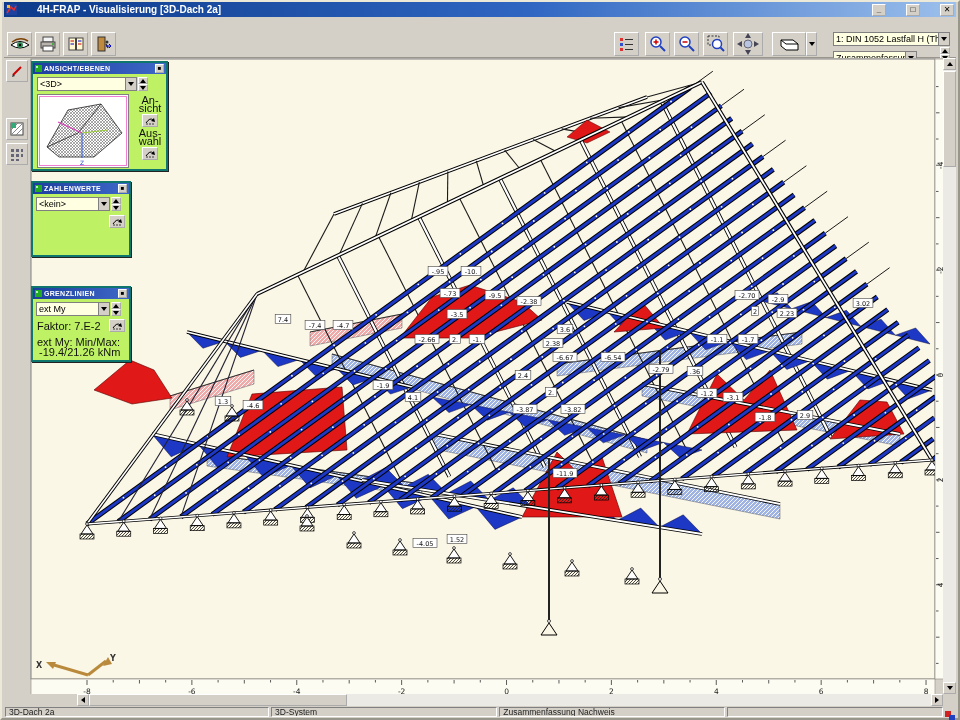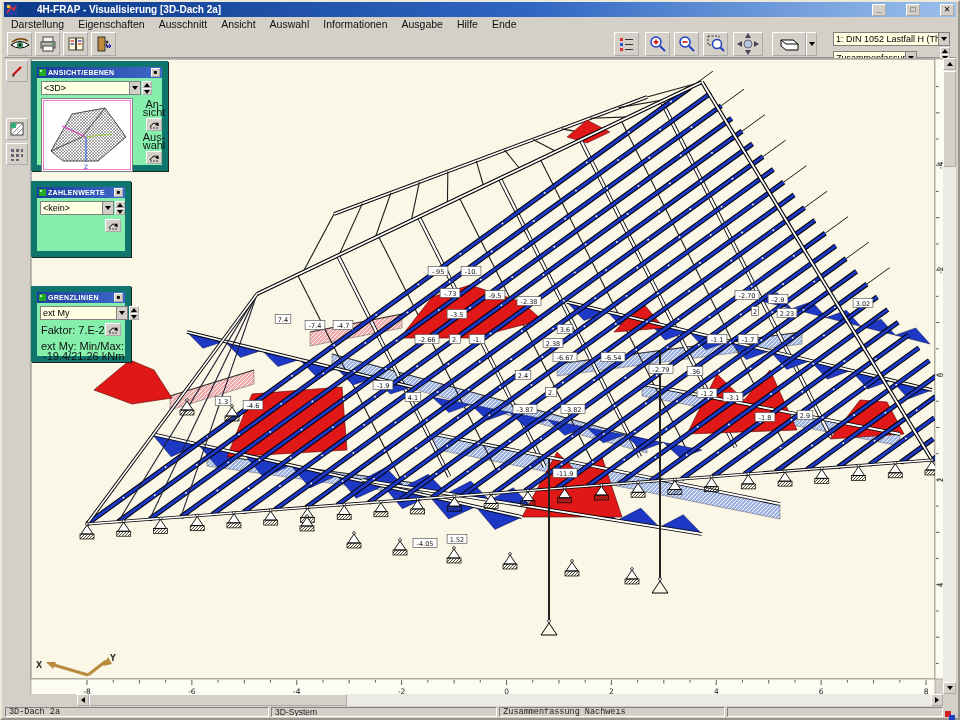--- a/index.html
+++ b/index.html
@@ -17,21 +17,21 @@
 .combo .carrow{width:11px;background:#D4D0C8;border-left:1px solid #808080;display:flex;align-items:center;justify-content:center}
 .spin{position:absolute;width:10px;display:flex;flex-direction:column}
 .spin .sb{height:50%;background:#D4D0C8;border:1px outset #fff;display:flex;align-items:center;justify-content:center}
 .tri-up{width:0;height:0;border-left:3px solid transparent;border-right:3px solid transparent;border-bottom:4px solid #000}
 .tri-down{width:0;height:0;border-left:3px solid transparent;border-right:3px solid transparent;border-top:4px solid #000}
 .tri-left{width:0;height:0;border-top:3px solid transparent;border-bottom:3px solid transparent;border-right:4px solid #000}
 .tri-right{width:0;height:0;border-top:3px solid transparent;border-bottom:3px solid transparent;border-left:4px solid #000}
 .leftstrip{position:absolute;left:2px;top:57px;width:25px;bottom:24px;background:#D4D0C8}
 .lsb{position:absolute;left:2px;width:22px;height:22px;background:#D4D0C8;border:1px outset #fff;display:flex;align-items:center;justify-content:center}
 .canvas{position:absolute;left:27px;top:56px;width:919px;height:640px}
-.panel{position:absolute;background:#86efac;border:6px solid #0f766e;box-shadow:1px 1px 0 #222}
+.panel{position:absolute;background:#bef264;border:2px solid #0f766e;box-shadow:1px 1px 0 #222}
 .ptitle{height:11px;background:linear-gradient(90deg,#1D3E9E,#3E68C8);display:flex;align-items:center;padding:0 2px;gap:2px}
 .ptitle span{color:#fff;font-size:7px;font-weight:bold;letter-spacing:.3px;flex:1}
 .pclose{width:9px;height:9px;background:#D4D0C8;border:1px outset #fff;font-size:6px;line-height:7px;text-align:center;color:#000}
 .pbtn{width:16px;height:13px;background:#D4D0C8;border:1px outset #fff;display:flex;align-items:center;justify-content:center}
 .plabel{font-size:11px;color:#111;line-height:8px}
 .vscroll{position:absolute;right:2px;top:56px;width:13px;bottom:24px;background:#ECEAE4}
 .hscrollrow{position:absolute;left:2px;right:2px;bottom:12px;height:12px;background:#D4D0C8;display:flex}
 .hfill{width:73px;background:#D4D0C8}
 .hscroll{flex:1;background:#ECEAE4;display:flex}
 .sbtn{width:12px;height:100%;background:#D4D0C8;border:1px outset #fff;display:flex;align-items:center;justify-content:center}
@@ -54,31 +54,20 @@
         <path d="M1,9 L5,3 L8,6 L10,2" stroke="#E03030" stroke-width="1.5" fill="none"></path>
         <rect x="1" y="1" width="3" height="3" fill="#F0C030"></rect>
       </svg>
     <span>4H-FRAP - Visualisierung [3D-Dach 2a]</span>
     <span class="tspacer"></span>
     <div class="tbtn">_</div>
     <div class="tbtn">□</div>
     <div class="tbtn">✕</div>
   </div>
 
-  <div class="menubar" id="menubar">
-      <div class="mi">Darstellung</div>
-      <div class="mi">Eigenschaften</div>
-      <div class="mi">Ausschnitt</div>
-      <div class="mi">Ansicht</div>
-      <div class="mi">Auswahl</div>
-      <div class="mi">Informationen</div>
-      <div class="mi">Ausgabe</div>
-      <div class="mi">Hilfe</div>
-      <div class="mi">Ende</div>
-    </div>
 
   <div class="toolbar">
     <div class="tb" style="left:3px">
       <svg width="20" height="14">
           <path d="M1,8 Q10,1 19,8 Q10,14 1,8 Z" fill="#fff" stroke="#000" stroke-width="1"></path>
           <circle cx="10" cy="8" r="3" fill="#2E8B57"></circle>
           <circle cx="10" cy="8" r="1.2" fill="#000"></circle>
           <path d="M2,5 Q10,-1 18,4" fill="none" stroke="#7B3F00" stroke-width="1.5"></path>
         </svg>
     </div>
@@ -969,21 +958,21 @@
     <div class="panel" style="left:2px;top:228px;width:100px;height:76px">
       <div class="ptitle">
         <svg width="7" height="7">
             <rect width="7" height="7" fill="#2A2"></rect>
             <rect x="1" y="1" width="2" height="2" fill="#AFA"></rect>
           </svg>
         <span>GRENZLINIEN</span>
         <div class="pclose">■</div>
       </div>
       <div style="position:absolute;left:3px;top:14px;display:flex">
-        <div class="combo" style="position:relative;width:88px">
+        <div class="combo" style="position:relative;width:74px">
           <span class="cfield">ext My</span>
           <span class="carrow">
               <span class="tri-down"></span>
             </span>
         </div>
         <div class="spin" style="position:relative;height:14px;margin-left:1px">
           <span class="sb">
               <span class="tri-up"></span>
             </span>
             <span class="sb">
@@ -1025,23 +1014,23 @@
       <div class="thumbh"></div>
       <div style="flex:1"></div>
       <div class="sbtn">
           <span class="tri-right"></span>
         </div>
     </div>
     <div class="corner"></div>
   </div>
 
   <div class="statusbar" id="statusbar">
-      <div class="sfield" style="width: 272px; font-family: Liberation Mono, monospace;">3D-Dach 2a</div>
+      <div class="sfield" style="width: 272px;">3D-Dach 2a</div>
       <div class="sfield" style="width: 233px;">3D-System</div>
-      <div class="sfield" style="width: 233px; font-family: Liberation Mono, monospace;">Zusammenfassung Nachweis</div>
+      <div class="sfield" style="width: 233px;">Zusammenfassung Nachweis</div>
       <div class="sfield" style="width: 222px;"></div>
       <div><svg width="10" height="10">
           <rect x="0" y="0" width="6" height="6" fill="#D02020"></rect>
           <rect x="4" y="4" width="6" height="6" fill="#2040C0"></rect>
         </svg></div>
     </div>
 
 </div>
 
 </body></html>

